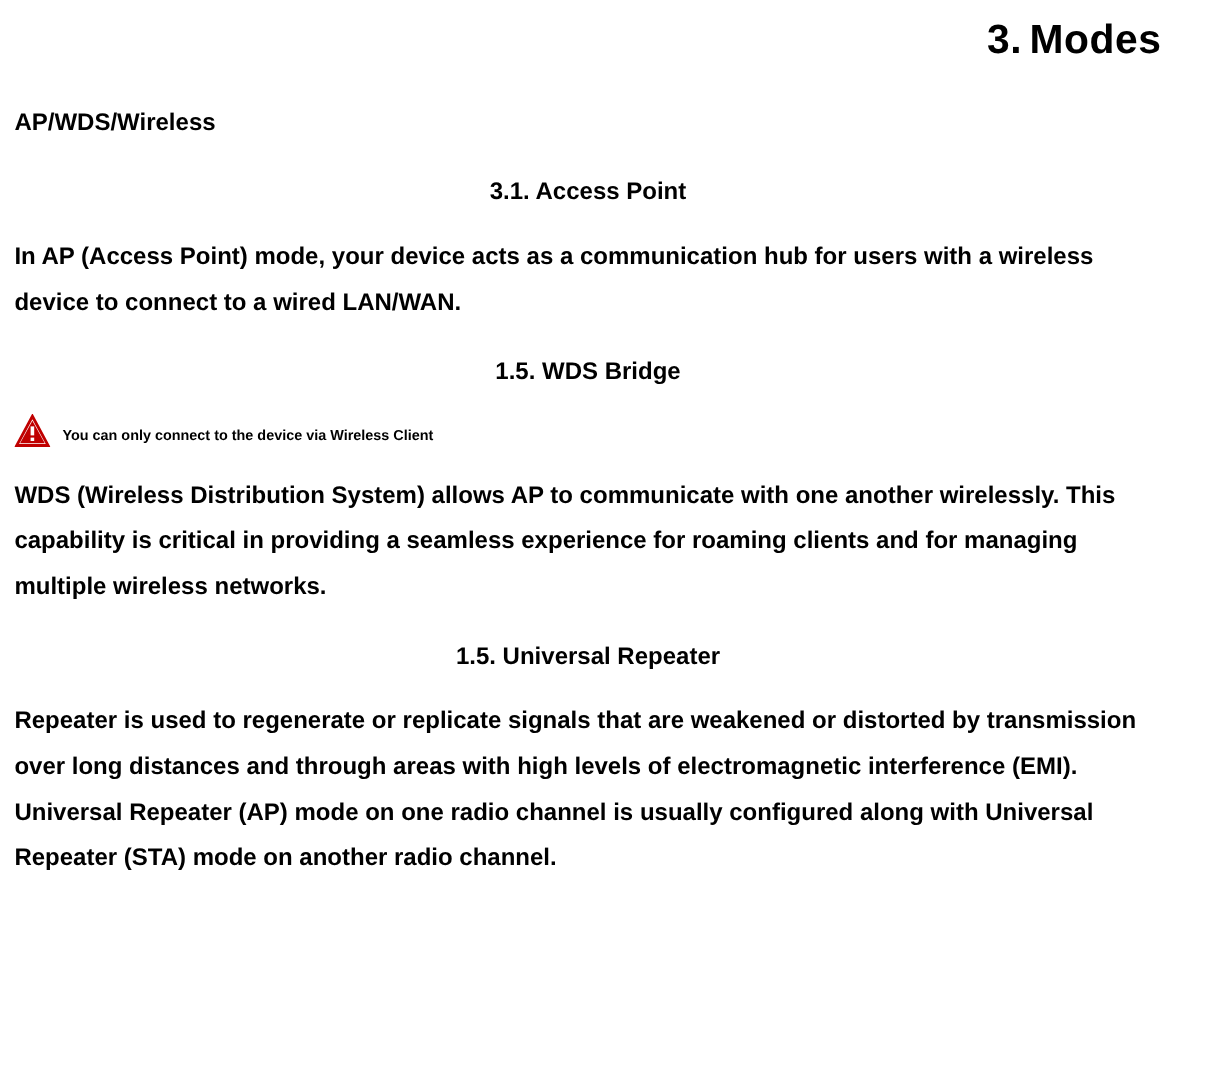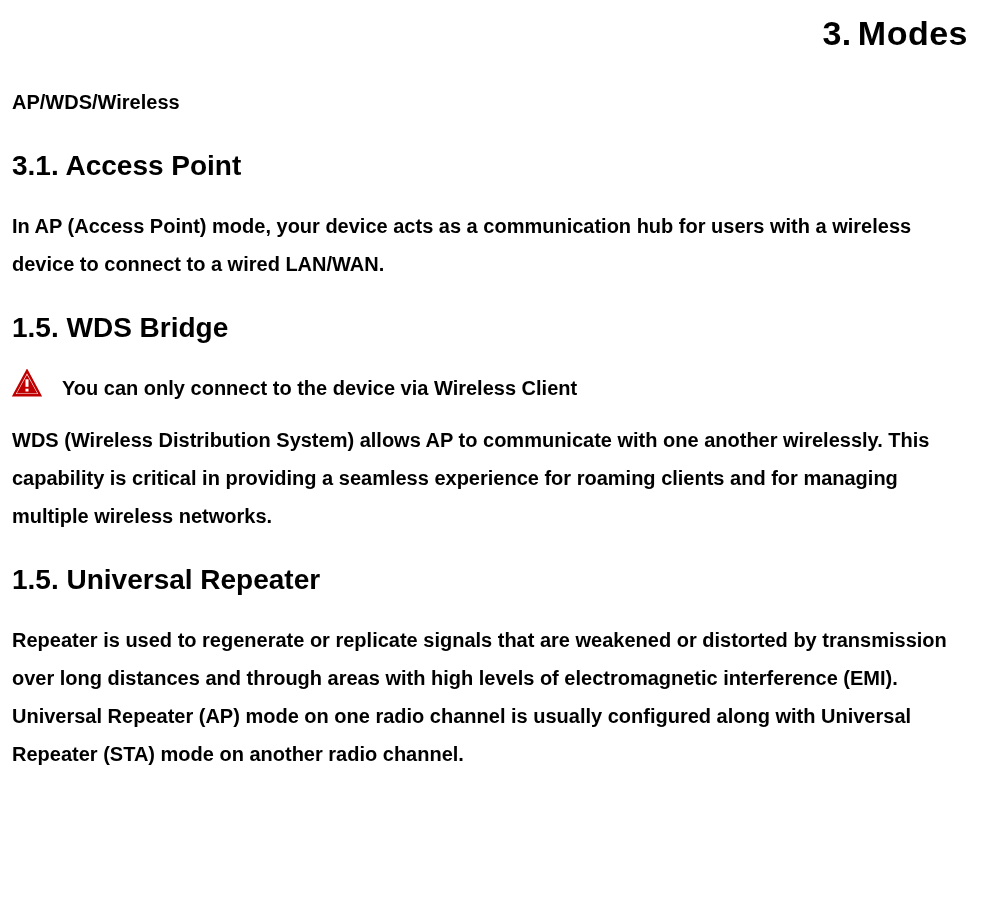--- a/index.html
+++ b/index.html
@@ -15,38 +15,39 @@
     font-size: 34px;
     font-weight: bold;
     margin: 0 0 24px 0;
     letter-spacing: 0.5px;
     text-align: right;
   }
   h1 .num {
     margin-right: 6px;
   }
   h2 {
-    font-size: 28px;
+    font-size: 20px;
     font-weight: bold;
     margin: 24px 0 20px 0;
+    text-align: center;
   }
   p {
     font-size: 20px;
     font-weight: bold;
     margin: 0 0 18px 0;
     line-height: 1.9;
   }
   .short {
     margin-bottom: 24px;
   }
   .warn-line {
     display: flex;
     align-items: center;
-    gap: 20px;
-    font-size: 20px;
+    gap: 10px;
+    font-size: 12px;
     font-weight: bold;
     margin: 6px 0 14px 0;
   }
   .warn-line svg {
     width: 30px;
     height: 30px;
     flex: none;
   }
 </style>
 </head>

